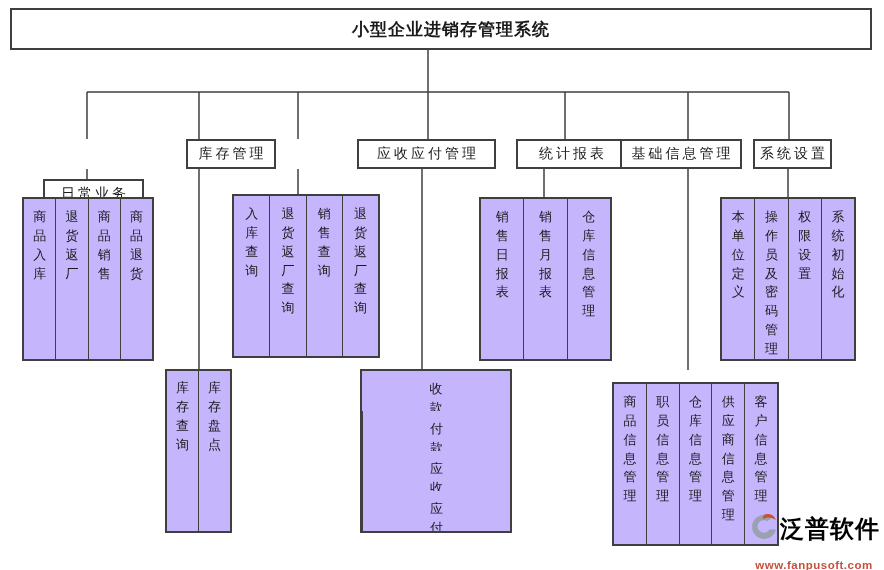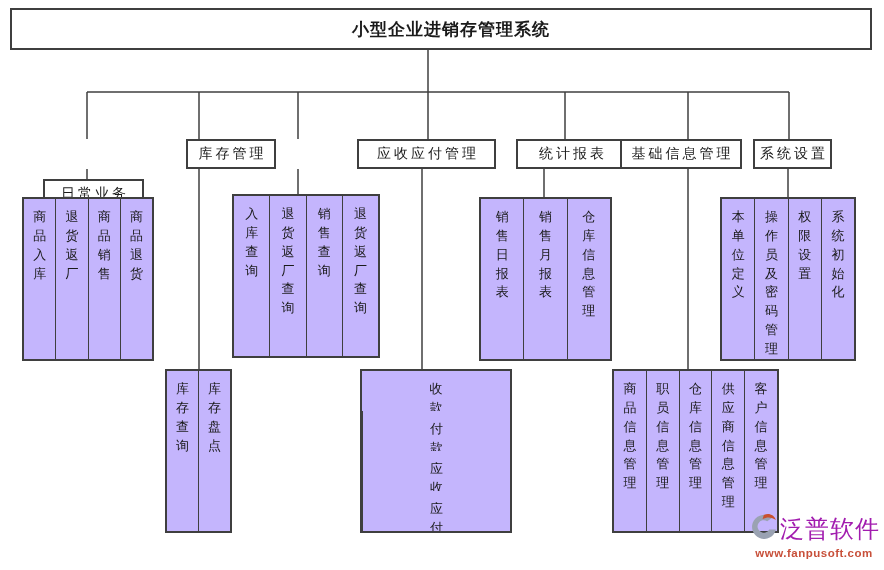--- a/index.html
+++ b/index.html
@@ -62,34 +62,34 @@
     left: 748px; top: 512px;
     width: 132px;
     display: flex;
     flex-wrap: wrap;
     align-items: center;
     justify-content: flex-end;
   }
   .wm-row { display: flex; align-items: center; }
   .wm-brand {
     font-size: 24px;
-    font-weight: normal;
-    color: #a21caf;
+    font-weight: bold;
+    color: #000000;
     letter-spacing: 1px;
     line-height: 1;
     font-family: "Liberation Sans", "DejaVu Sans", sans-serif;
   }
   .wm-url {
     width: 100%;
     text-align: center;
     font-size: 11.5px;
     font-weight: bold;
     color: #c8503a;
     letter-spacing: 0.5px;
-    margin-top: 1px;
+    margin-top: 13px;
     font-family: "Liberation Sans", "DejaVu Sans", sans-serif;
   }
 </style>
 </head>
 <body>
 
 <div id="stage">
 
   <svg id="connectors" width="884" height="570">
     <g stroke="#3f3f3f" stroke-width="1.5">
@@ -174,21 +174,21 @@
         <div class="vlabel">操作员及密码管理</div>
       </div>
     <div class="cell">
         <div class="vlabel">权限设置</div>
       </div>
     <div class="cell">
         <div class="vlabel">系统初始化</div>
       </div>
   </div>
 
-  <div class="frame" style="left:165px; top:369px; width:67px; height:164px;">
+  <div class="frame" style="left:165px; top:369px; width:67px; height:164px;font-family:Liberation Mono, monospace;">
     <div class="cell">
         <div class="vlabel">库存查询</div>
       </div>
     <div class="cell">
         <div class="vlabel">库存盘点</div>
       </div>
   </div>
 
   <div class="frame" style="left:360px; top:369px; width:152px; height:164px;flex-direction:column;">
     <div class="cell">
@@ -198,21 +198,21 @@
         <div class="vlabel">付款单</div>
       </div>
     <div class="cell">
         <div class="vlabel">应收款查询</div>
       </div>
     <div class="cell">
         <div class="vlabel">应付款查询</div>
       </div>
   </div>
 
-  <div class="frame" style="left:612px; top:369px; width:167px; height:164px;justify-content:center;">
+  <div class="frame" style="left:612px; top:382px; width:167px; height:164px;justify-content:center;">
     <div class="cell">
         <div class="vlabel">商品信息管理</div>
       </div>
     <div class="cell">
         <div class="vlabel">职员信息管理</div>
       </div>
     <div class="cell">
         <div class="vlabel">仓库信息管理</div>
       </div>
     <div class="cell">

